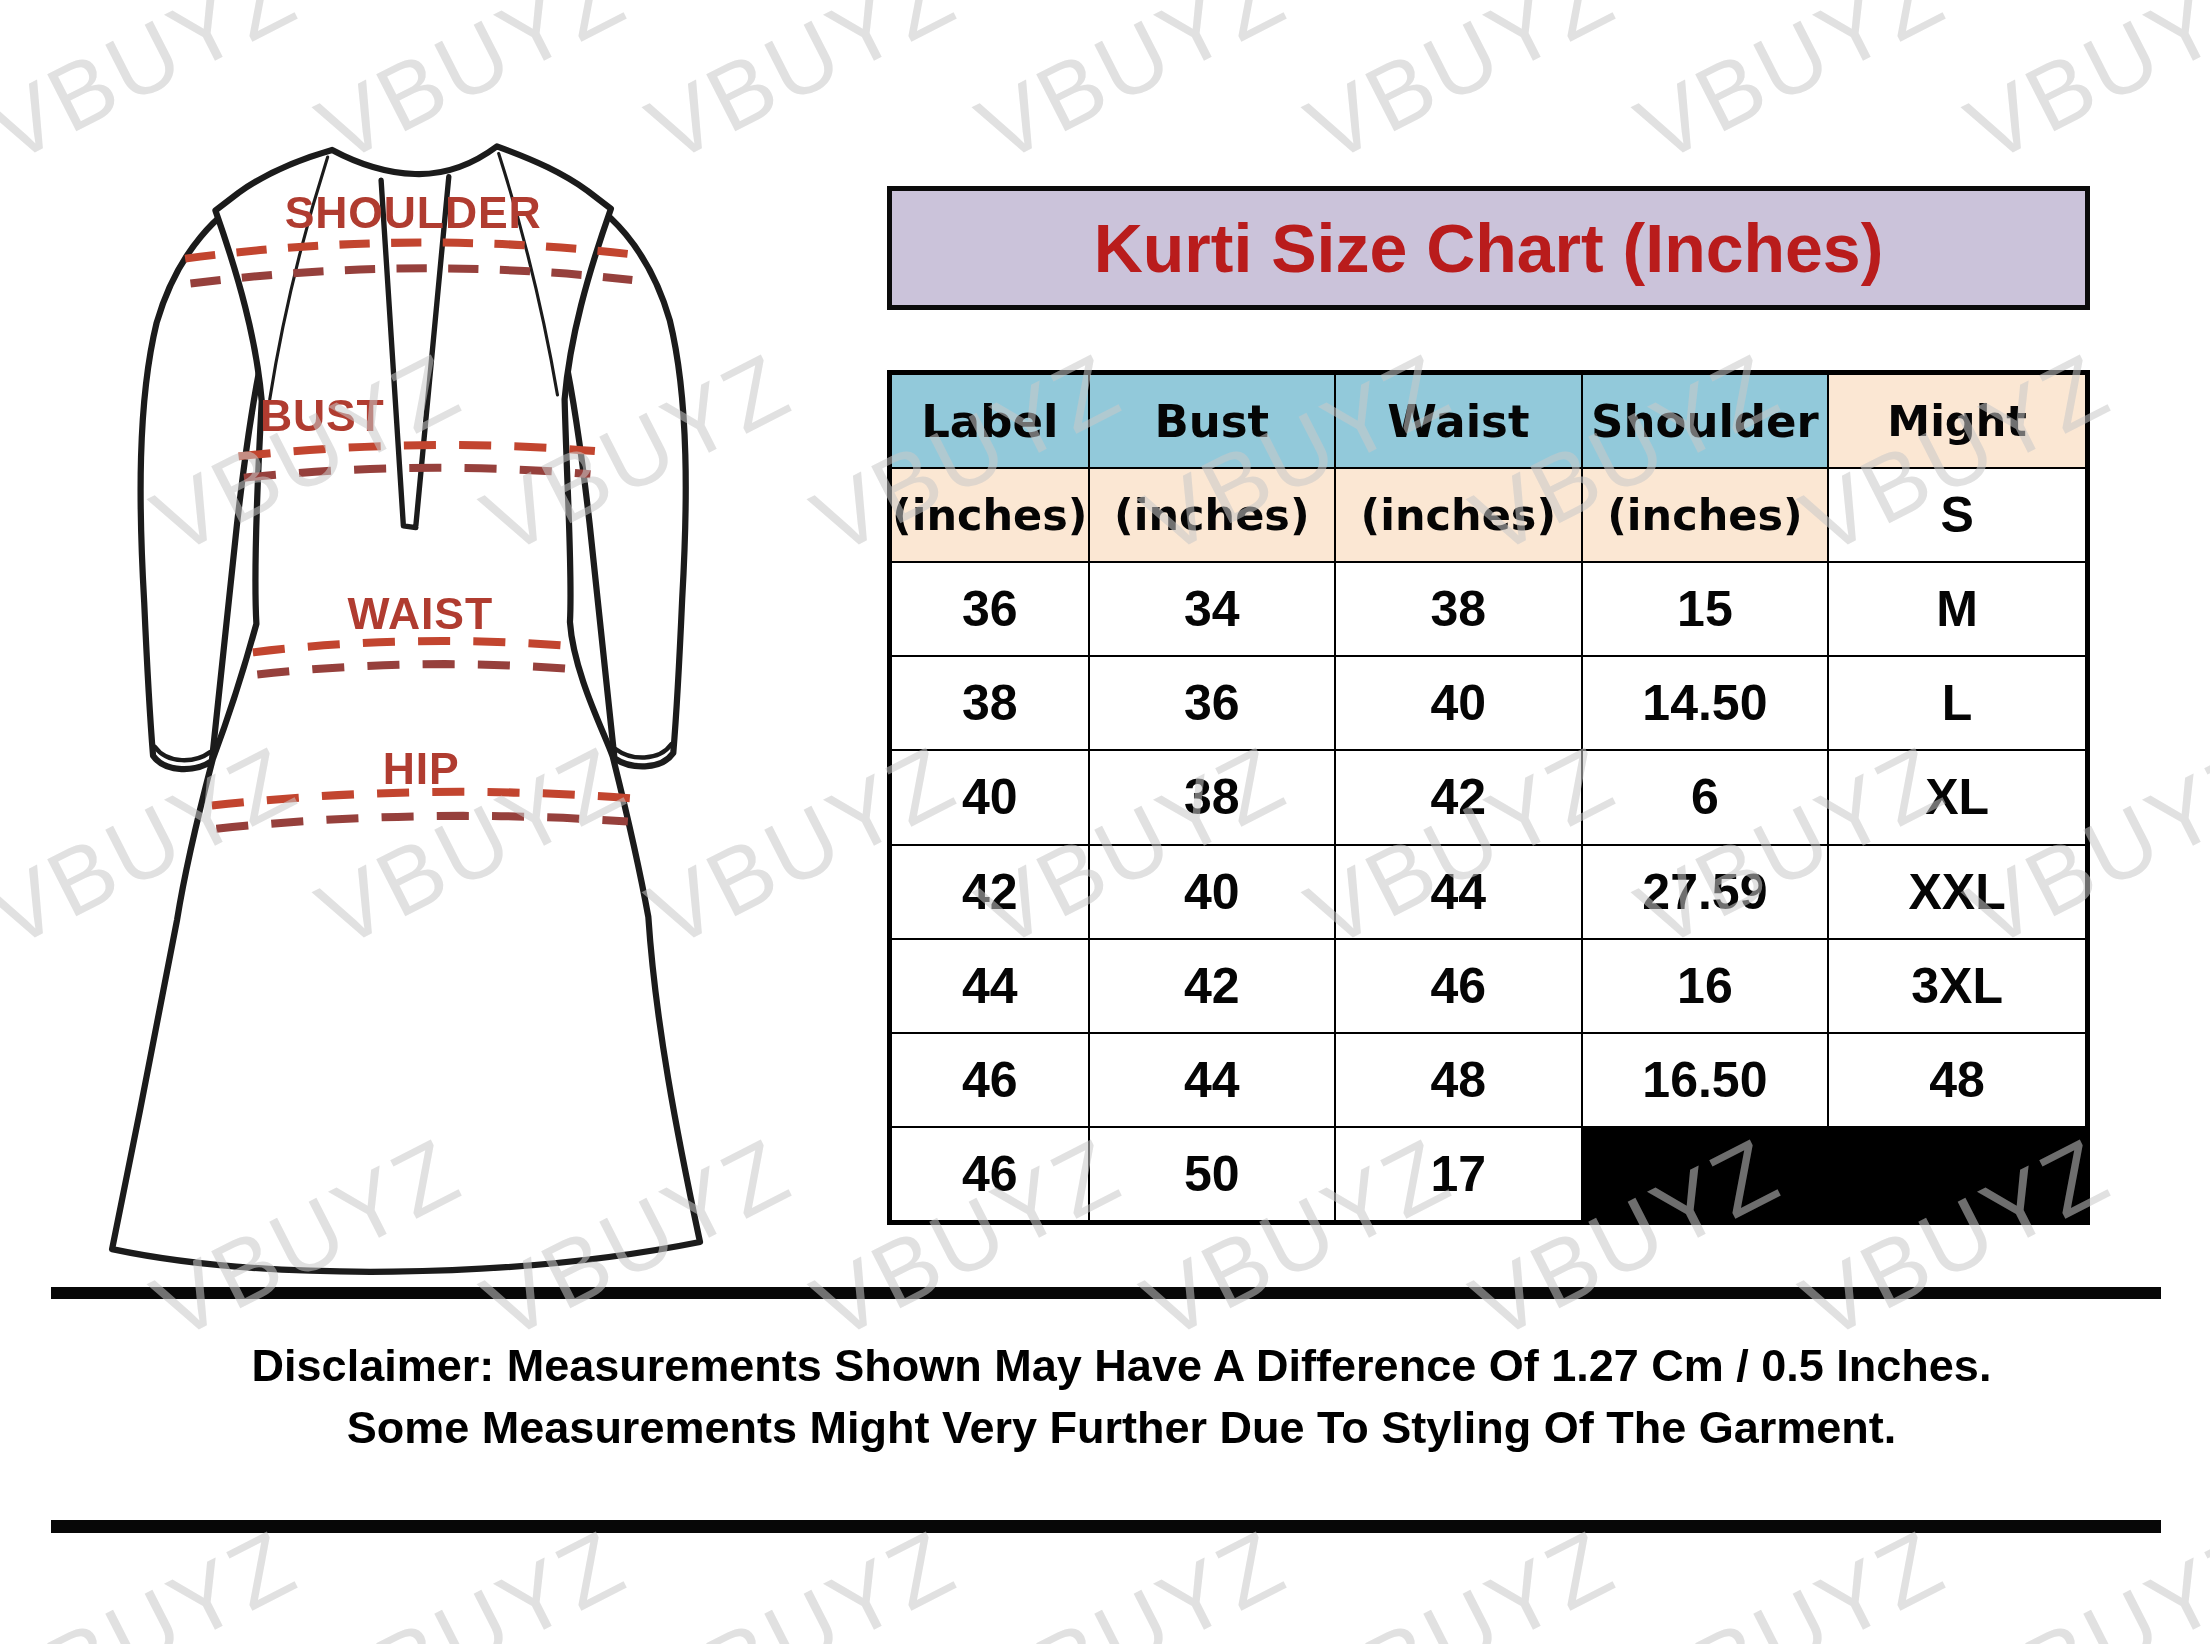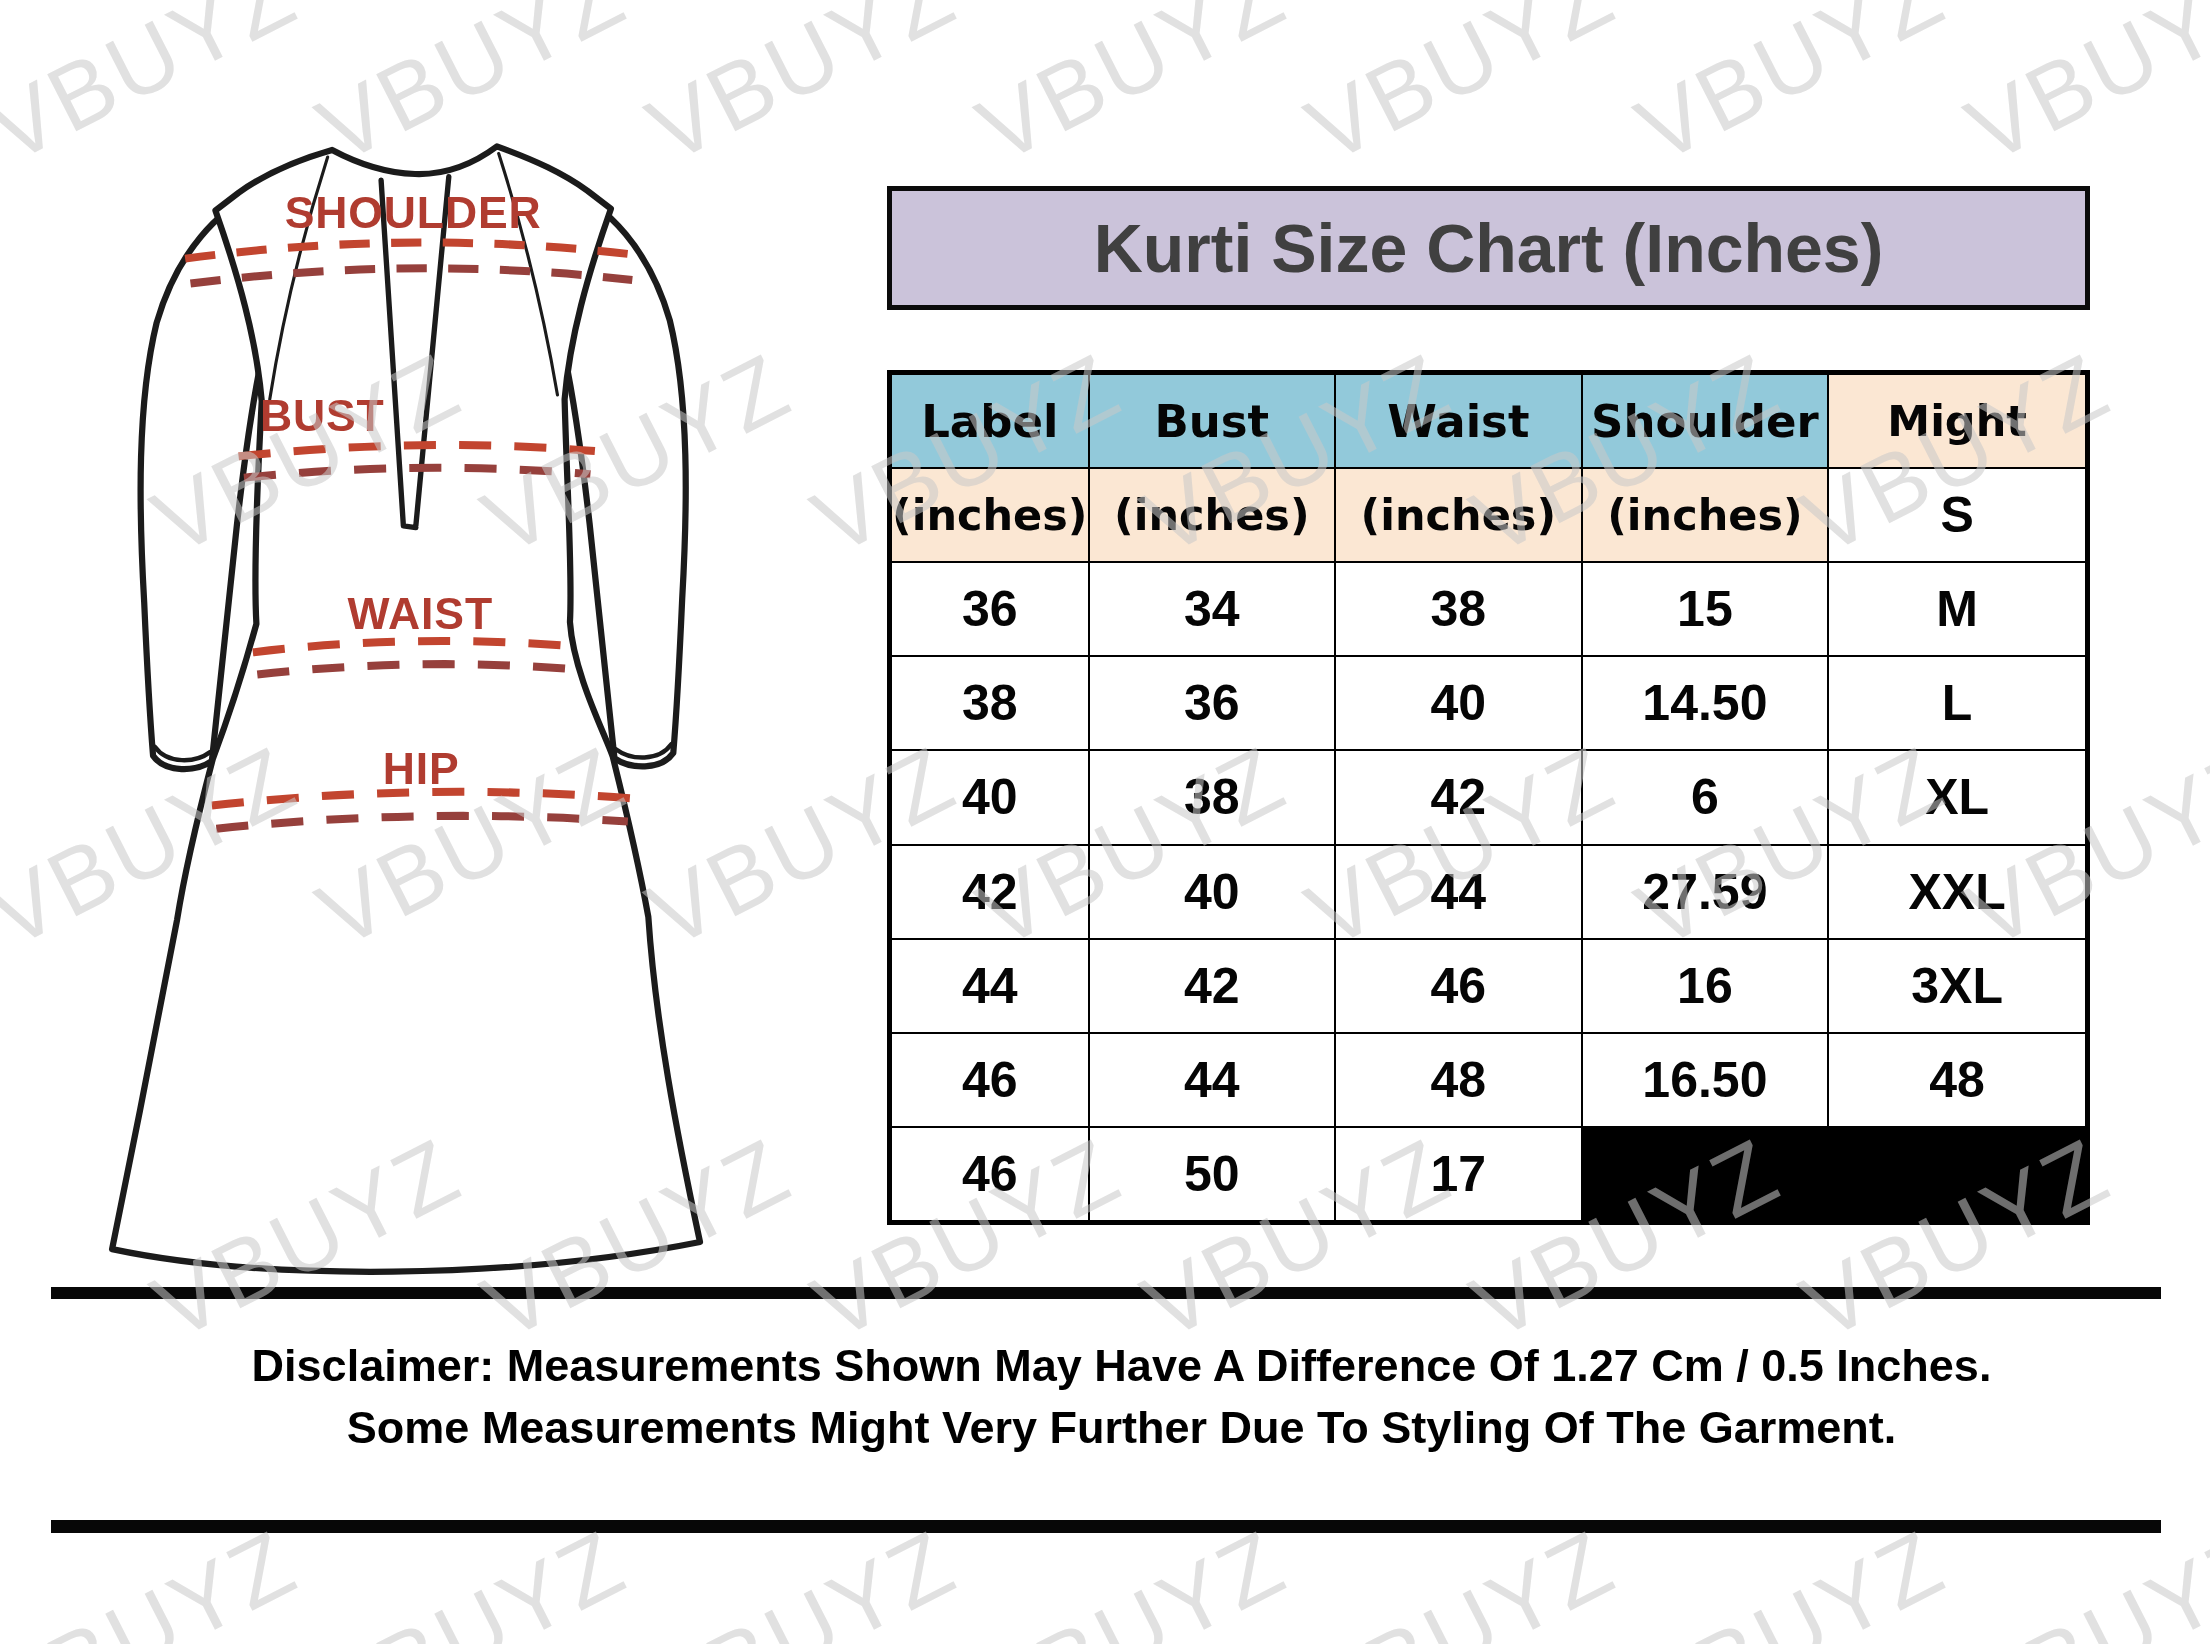--- a/index.html
+++ b/index.html
@@ -23,21 +23,21 @@
     letter-spacing:1px;
   }
 
   
   .title-bar{
     position:absolute;left:887px;top:186px;width:1203px;height:124px;
     background:#cbc3da;border:5.3px solid #0b0b0b;box-sizing:border-box;
     display:flex;align-items:center;justify-content:center;
   }
   .title-bar span{
-    font:bold 68px/1 "Liberation Sans",sans-serif;color:#404040;
+    font:bold 68px/1 "Liberation Sans",sans-serif;color:#b91c1c;
     letter-spacing:0px;
   }
 
   
   .size-table{
     position:absolute;left:887px;top:370px;width:1203px;height:855px;
     box-sizing:border-box;border:4.5px solid #000;background:#000;
     display:grid;
     grid-template-columns:197fr 285fr 285fr 285fr 298fr;
     grid-template-rows:repeat(9,1fr);

